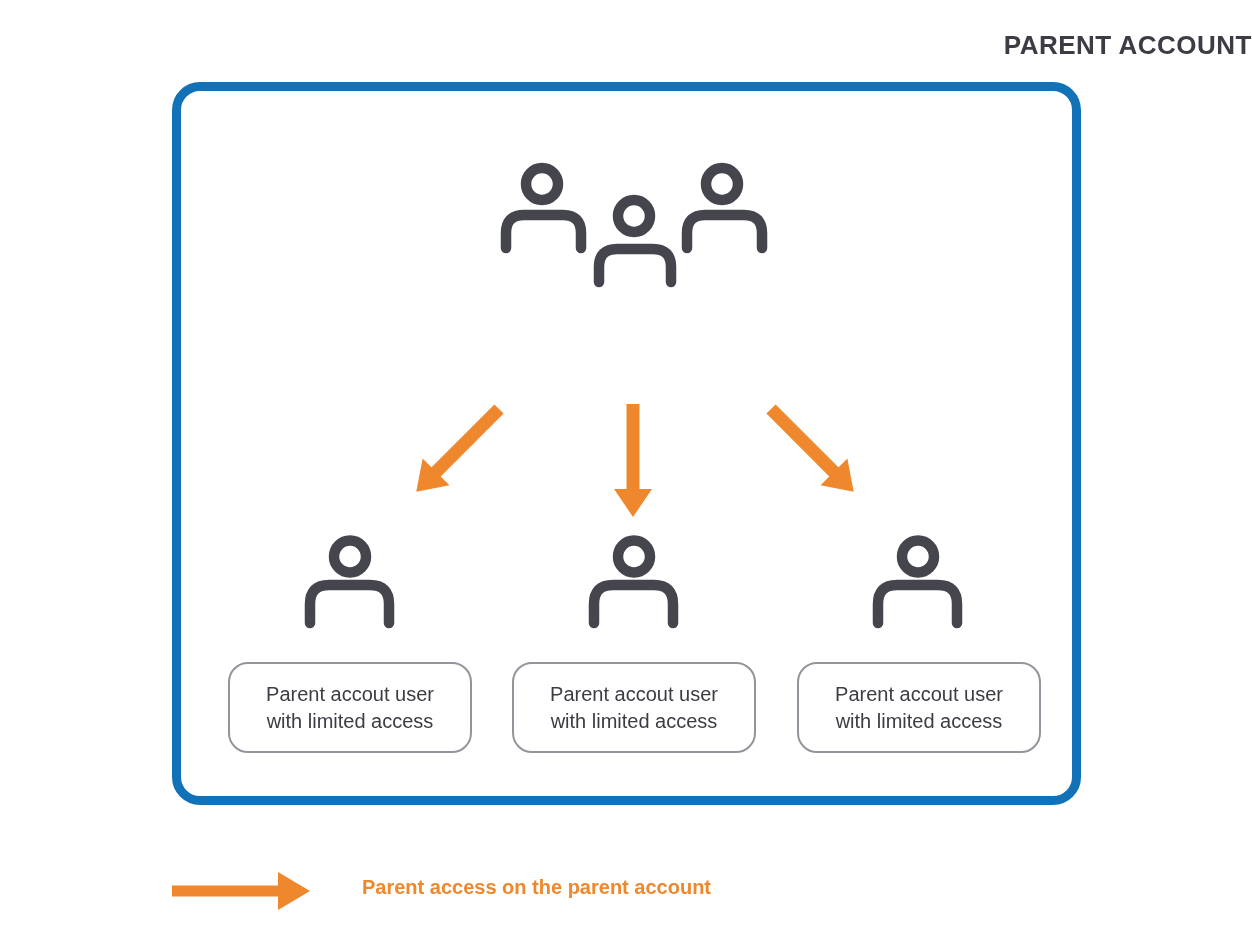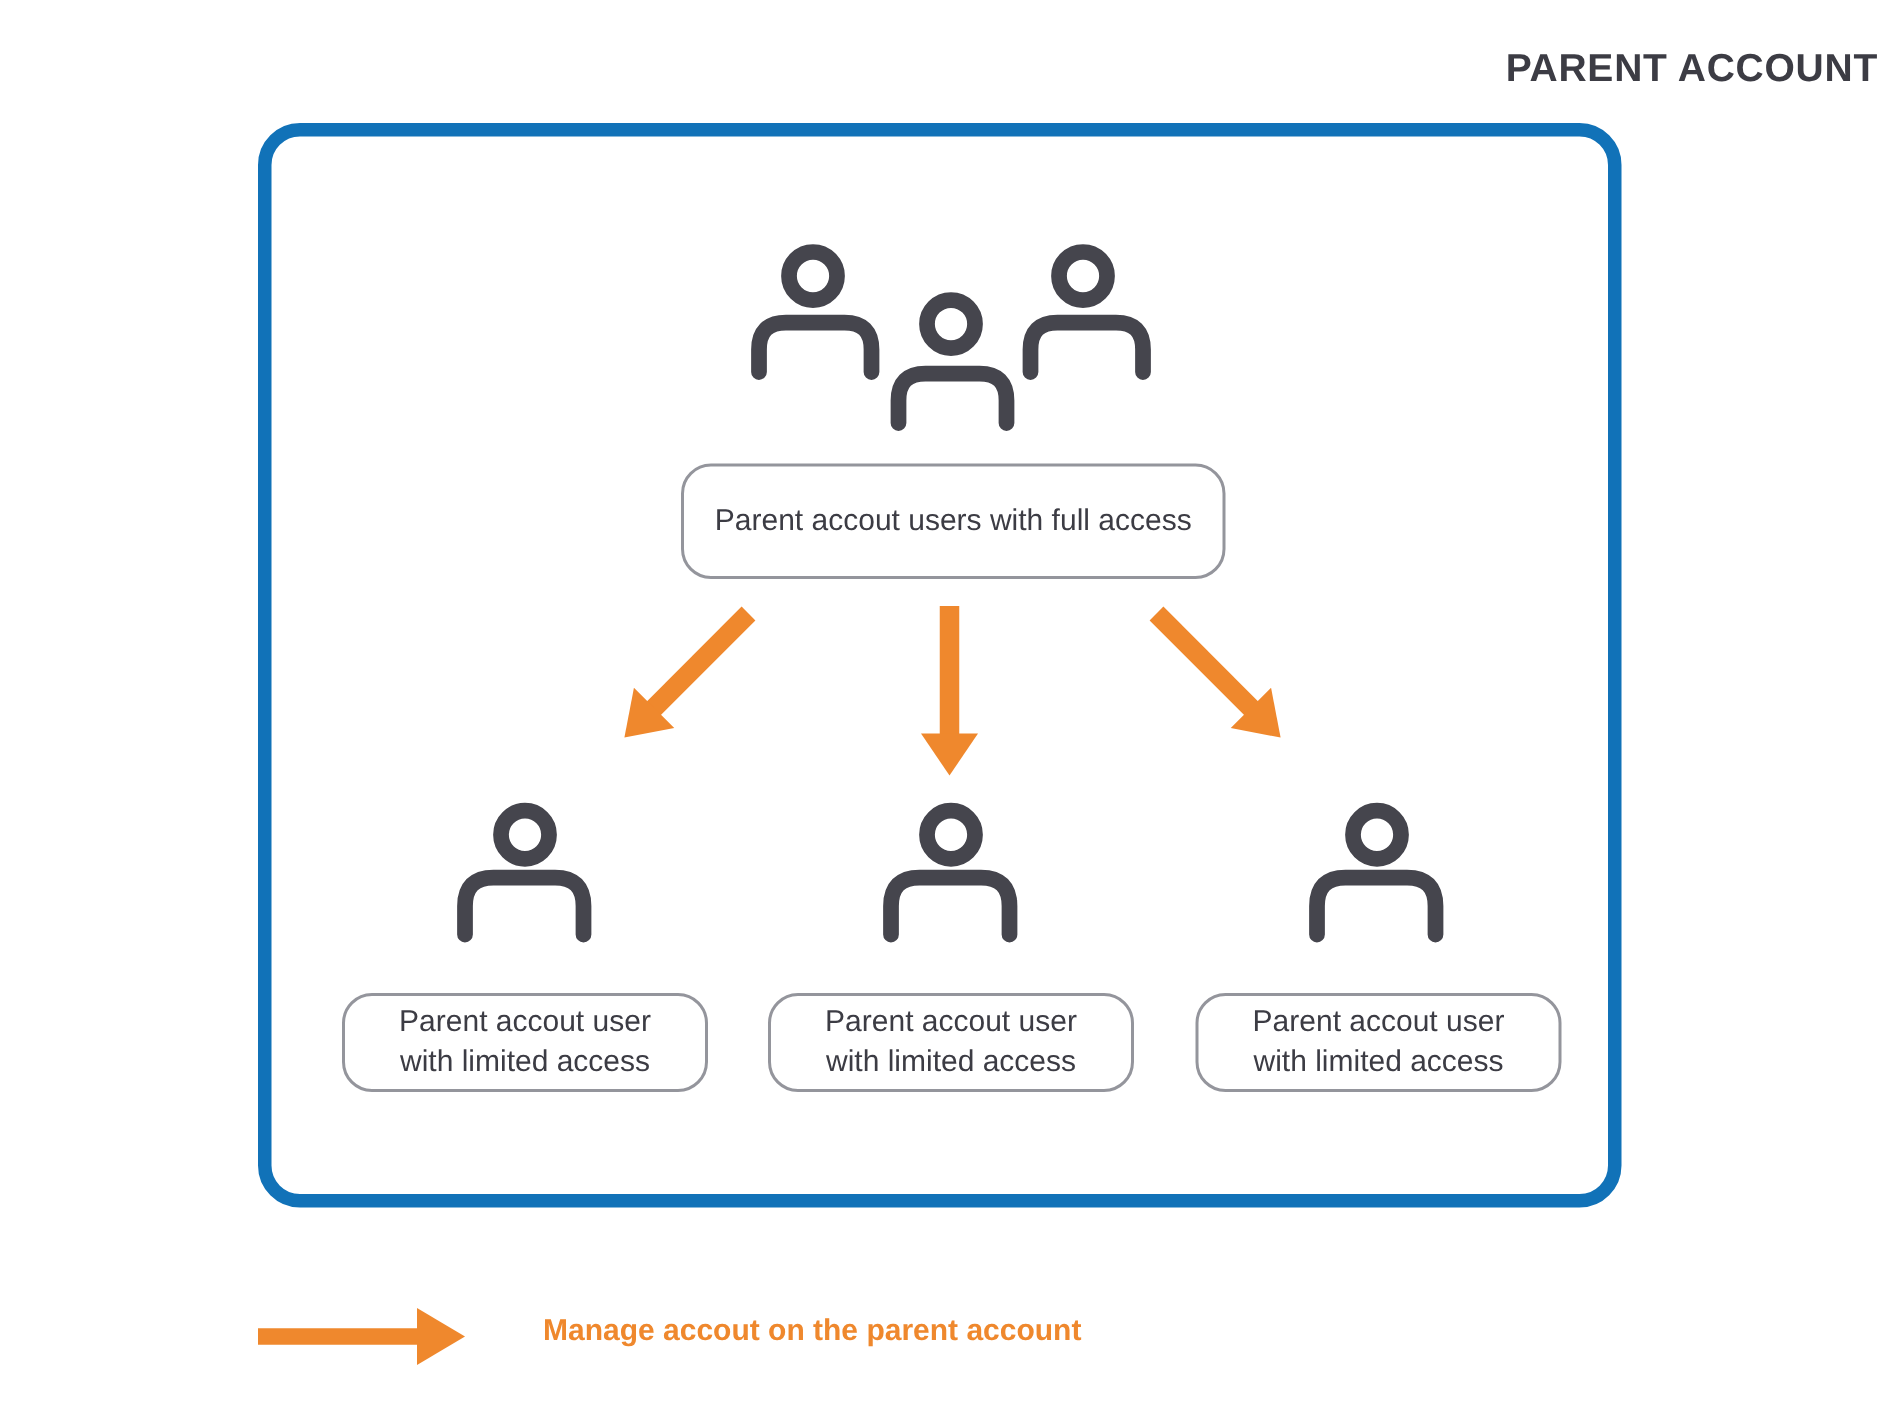--- a/index.html
+++ b/index.html
@@ -46,21 +46,21 @@
     display: flex;
     flex-direction: column;
     align-items: center;
     justify-content: center;
     text-align: center;
     font-size: 20px;
     line-height: 27px;
     color: var(--text, #3C3C44);
   }
   .pill-full { left: 445px; top: 300px; width: 363px; height: 77px; }
-  .pill-limited { top: 653px; width: 244px; height: 66px; }
+  .pill-limited { top: 653px; width: 244px; height: 91px; }
 
   .arrows-layer { left: 380px; top: 390px; }
   .arrow-shape line { stroke: var(--orange, #EF882D); stroke-width: 13px; }
   .arrow-shape polygon { fill: var(--orange, #EF882D); }
 
   .legend-arrow { left: 166px; top: 864px; }
   .legend-arrow line { stroke: var(--orange, #EF882D); stroke-width: 11px; }
   .legend-arrow polygon { fill: var(--orange, #EF882D); }
 
   .legend-label {
@@ -89,23 +89,20 @@
         <path d="M192,93 L192,78 Q192,60 210,60 L249,60 Q267,60 267,78 L267,93" stroke="currentColor" stroke-width="10.5" stroke-linecap="round"></path>
 
         <circle cx="139" cy="61" r="16" stroke="#ffffff" stroke-width="21"></circle>
         <path d="M104,127 L104,112 Q104,94 122,94 L158,94 Q176,94 176,112 L176,127" stroke="#ffffff" stroke-width="21" stroke-linecap="round"></path>
 
         <circle cx="139" cy="61" r="16" stroke="currentColor" stroke-width="10.5"></circle>
         <path d="M104,127 L104,112 Q104,94 122,94 L158,94 Q176,94 176,112 L176,127" stroke="currentColor" stroke-width="10.5" stroke-linecap="round"></path>
       </svg>
     </div>
 
-    <div class="abs pill pill-full" style="left:273px; top:218px;">
-      <span>Parent accout users with full access</span>
-    </div>
 
     <svg class="abs arrows-layer arrow-shape" style="left:208px; top:308px;" width="500" height="125" viewBox="0 0 500 125">
       <g transform="translate(110,10) rotate(45)">
         <line x1="0" y1="0" x2="0" y2="91"></line>
         <polygon points="-19,89 19,89 0,117"></polygon>
       </g>
       <g transform="translate(244,5)">
         <line x1="0" y1="0" x2="0" y2="87"></line>
         <polygon points="-19,85 19,85 0,113"></polygon>
       </g>
@@ -147,16 +144,16 @@
       <span>with limited access</span>
     </div>
 
   </div>
 
   <div>
     <svg class="abs legend-arrow" width="160" height="52" viewBox="0 0 160 52">
       <line x1="6" y1="27" x2="112" y2="27"></line>
       <polygon points="112,8 112,46 144,27"></polygon>
     </svg>
-    <div class="abs legend-label">Manage accout on the parent account</div>
+    <div class="abs legend-label">Parent access on the parent account</div>
   </div>
 
 </div>
 
 </body></html>

